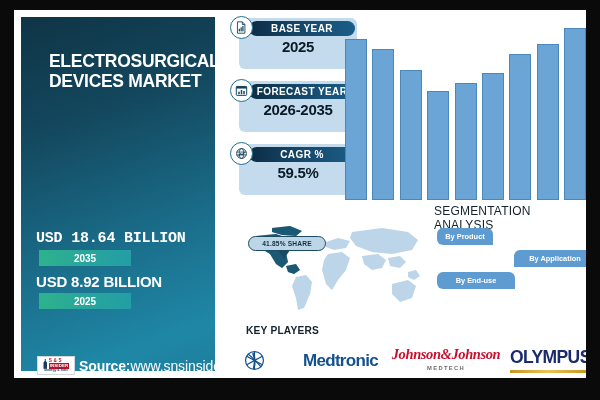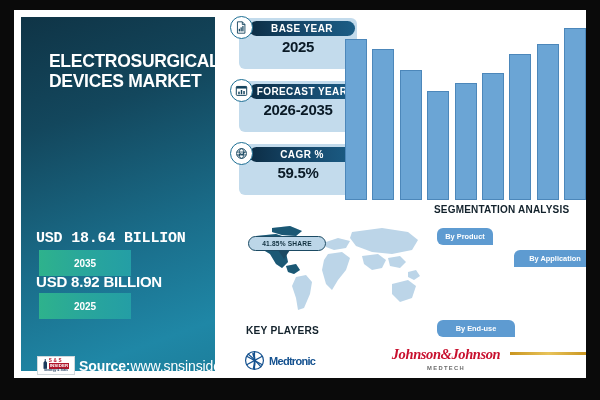--- a/index.html
+++ b/index.html
@@ -30,21 +30,21 @@
     position:absolute;left:16px;top:197px;
     color:#e9f3f7;font-size:8.6px;font-weight:bold;letter-spacing:0.5px;
   }
   .lp-val{
     position:absolute;left:15px;color:#ffffff;font-size:15px;font-weight:bold;
     letter-spacing:-0.2px;
   }
   .lp-val.v1{top:213px;font-family:Liberation Mono, monospace;}
   .lp-val.v2{top:256px;}
   .lp-pill{
-    position:absolute;left:18px;width:92px;height:26px;
+    position:absolute;left:18px;width:92px;height:16px;
     background:linear-gradient(90deg,#2eb28c 0%,#29a79a 45%,#249ea5 100%);
     color:#ffffff;font-size:10px;font-weight:bold;
     display:flex;align-items:center;justify-content:center;
   }
   .lp-pill.p1{top:233px;}
   .lp-pill.p2{top:276px;}
 
   .lp-source{position:absolute;left:16px;top:339px;display:flex;align-items:center;gap:4px;}
   .sns-logo{
     width:38px;height:19px;background:#ffffff;border:1px solid #d0d8dc;
@@ -95,36 +95,36 @@
     background:#ffffff;border:1.6px solid #1d6f94;
     display:flex;align-items:center;justify-content:center;box-sizing:border-box;
   }
 
   
   .chart{position:absolute;left:331px;top:8px;width:241px;height:182px;}
   .bar{position:absolute;bottom:0;width:22px;background:#6ba5d5;border:1px solid #4c87ba;box-sizing:border-box;}
 
   .seg-title{
     position:absolute;left:420px;top:194px;
-    color:#13222c;font-size:10px;font-weight:bold;letter-spacing:0.2px;
+    color:#13222c;font-size:12px;font-weight:normal;letter-spacing:0.2px;
   }
   .reg-title{
     position:absolute;left:232px;top:194px;
     color:#13222c;font-size:10.2px;font-weight:bold;letter-spacing:0.2px;
   }
 
   
   .seg-pill{
     position:absolute;height:17px;background:#5e9bd1;
     display:flex;align-items:center;justify-content:center;
     color:#ffffff;font-size:7.4px;font-weight:bold;
   }
   .seg-pill.s1{left:423px;top:218px;width:56px;border-radius:6px 6px 0 6px;}
   .seg-pill.s2{left:500px;top:240px;width:82px;border-radius:6px 6px 6px 0;}
-  .seg-pill.s3{left:423px;top:262px;width:78px;border-radius:6px 6px 0 6px;margin-top:48px;}
+  .seg-pill.s3{left:423px;top:262px;width:78px;border-radius:6px 6px 0 6px;}
 
   
   .map{position:absolute;left:228px;top:212px;width:186px;height:92px;}
   .share-callout{
     position:absolute;left:6px;top:14px;width:78px;height:15px;
     border:1.2px solid #1b4a63;border-radius:8px;
     background:#bcd6e8;
     display:flex;align-items:center;justify-content:center;
     color:#10303f;font-size:6.6px;font-weight:bold;letter-spacing:0.2px;
     box-sizing:border-box;z-index:3;
@@ -137,21 +137,21 @@
 
   
   .kp-title{
     position:absolute;left:232px;top:315px;
     color:#13222c;font-size:10.2px;font-weight:bold;letter-spacing:0.2px;
   }
   .logos{position:absolute;left:228px;top:336px;width:344px;height:34px;}
 
   .logo-medtronic{position:absolute;left:0;top:2px;display:flex;align-items:center;gap:2px;}
   .mdt-mark{width:25px;height:25px;position:relative;}
-  .mdt-text{color:#14518f;font-size:11px;font-weight:bold;letter-spacing:-0.7px;}
+  .mdt-text{color:#14518f;font-size:17px;font-weight:bold;letter-spacing:-0.7px;margin-left:34px;}
 
   .logo-jnj{position:absolute;left:148px;top:0;text-align:center;width:112px;}
   .jnj-script{
     color:#c8102e;font-size:14.5px;font-family:"Liberation Serif",serif;
     font-style:italic;font-weight:bold;letter-spacing:-0.4px;white-space:nowrap;
   }
   .jnj-sub{color:#6b6b6b;font-size:5.8px;font-weight:bold;letter-spacing:1.3px;margin-top:2px;}
 
   .logo-olympus{position:absolute;left:268px;top:3px;width:78px;}
   .oly-text{
@@ -299,19 +299,20 @@
         </div>
         <div class="mdt-text">Medtronic</div>
       </div>
 
       <div class="logo-jnj">
         <div class="jnj-script">Johnson&amp;Johnson</div>
         <div class="jnj-sub">MEDTECH</div>
       </div>
 
       <div class="logo-olympus">
+        <div class="oly-text"><span>OLYMPUS</span></div>
         <div class="oly-bar"></div>
       </div>
 
     </div>
 
   </div>
 </div>
 
 </body></html>

